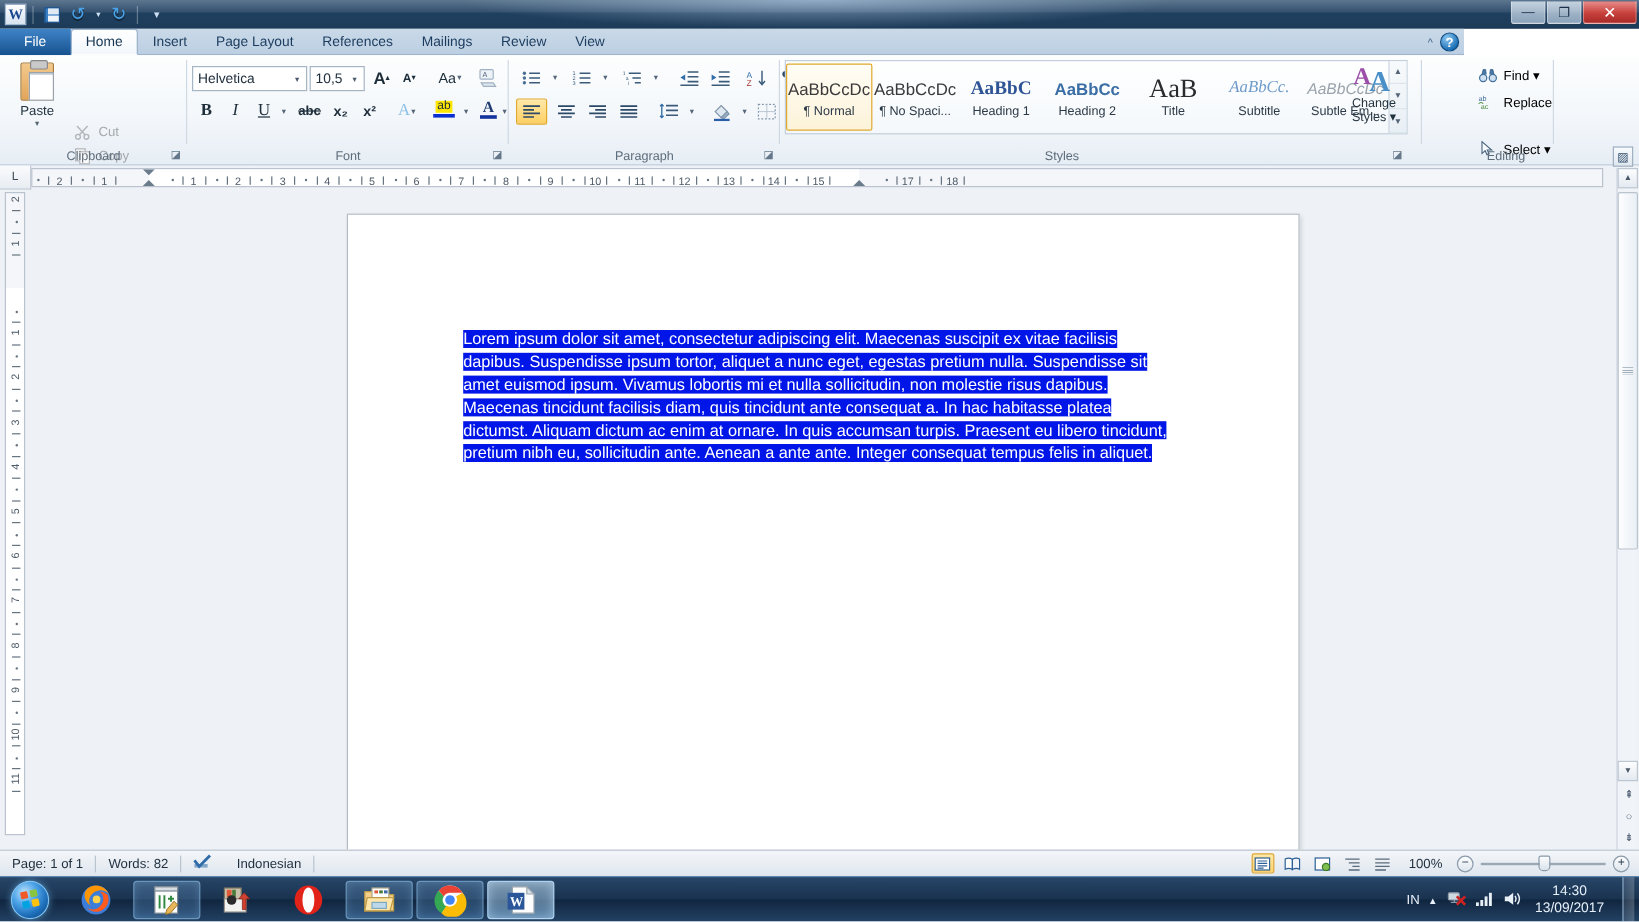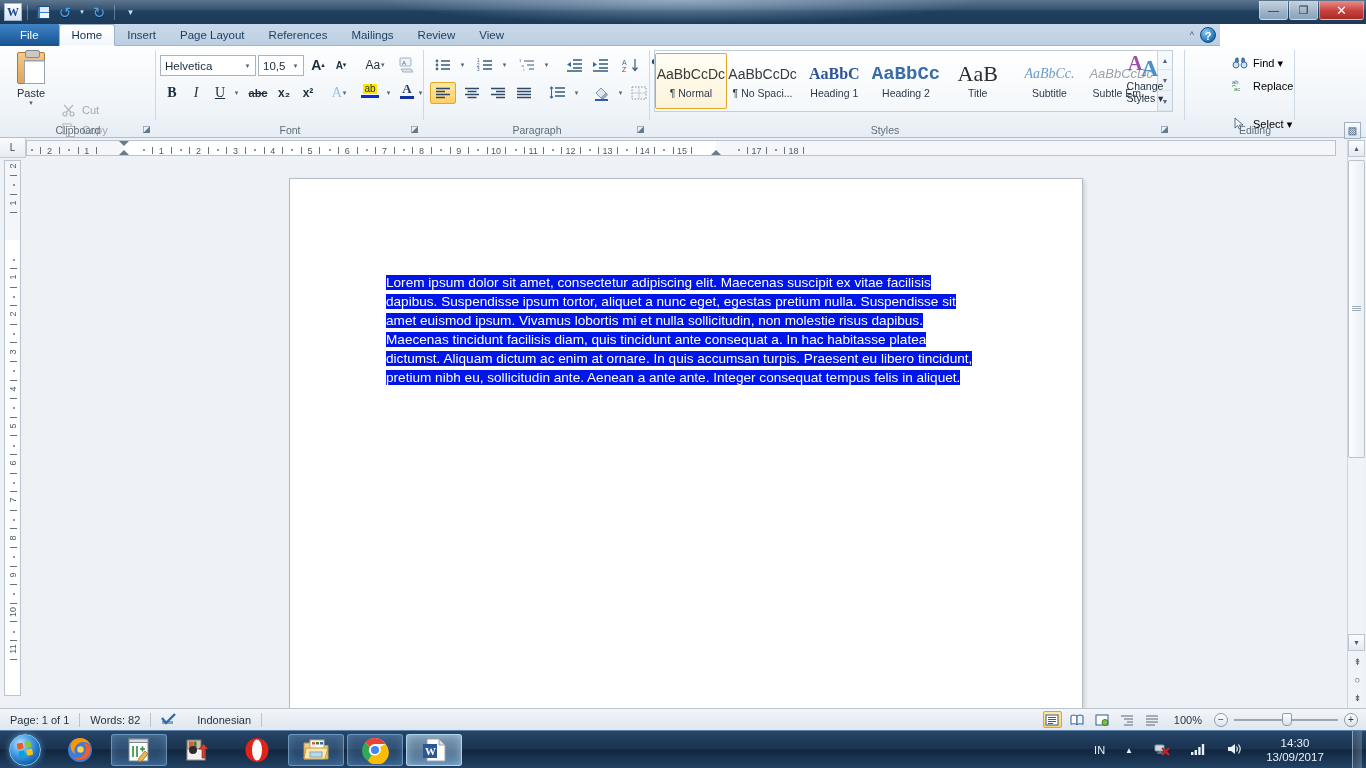--- a/index.html
+++ b/index.html
@@ -331,21 +331,21 @@
     border: 1px solid rgba(150,200,240,0.55);
     background: linear-gradient(to bottom, rgba(150,200,245,0.22), rgba(90,150,210,0.30));
     box-shadow: inset 0 0 8px rgba(160,215,255,0.22);
   }
   .taskbtn.active {
     border: 1px solid rgba(190,225,255,0.85);
     background: linear-gradient(to bottom, rgba(215,238,255,0.48), rgba(140,195,240,0.50));
     box-shadow: inset 0 0 9px rgba(200,235,255,0.55);
   }
   .tray {
-    position: absolute; right: 0; top: 0; height: 38px; display: flex; align-items: center; gap: 20px;
+    position: absolute; right: 0; top: 0; height: 38px; display: flex; align-items: center; gap: 7px;
     padding-right: 4px; color: #e8f1fa; font-size: 11px;
   }
   .trayclock { text-align: center; line-height: 14px; font-size: 11.5px; width: 66px; }
   .showdesktop {
     width: 10px; height: 38px; margin-left: 4px;
     background: linear-gradient(to right, rgba(255,255,255,0.10), rgba(255,255,255,0.22));
     border-left: 1px solid rgba(190,225,255,0.5);
   }
 </style>
 </head>
@@ -661,21 +661,21 @@
         </div>
         <div class="style-item">
           <div class="style-preview">AaBbCcDc</div>
           <div class="style-label">¶ No Spaci...</div>
         </div>
         <div class="style-item">
           <div class="style-preview" style="color:#2f5496;font-weight:bold;font-family:'Liberation Serif',serif;font-size:16px">AaBbC</div>
           <div class="style-label">Heading 1</div>
         </div>
         <div class="style-item">
-          <div class="style-preview" style="color:#3a6ea5;font-weight:bold;font-family:Liberation Mono, monospace;font-size:19px">AaBbCc</div>
+          <div class="style-preview" style="color:#3a6ea5;font-weight:bold;font-family:Liberation Sans, sans-serif;font-size:14px">AaBbCc</div>
           <div class="style-label">Heading 2</div>
         </div>
         <div class="style-item">
           <div class="style-preview" style="font-family:'Liberation Serif',serif;font-size:22px;color:#2b2b2b">AaB</div>
           <div class="style-label">Title</div>
         </div>
         <div class="style-item">
           <div class="style-preview" style="font-style:italic;color:#6e9bc9;font-family:'Liberation Serif',serif;font-size:14px">AaBbCc.</div>
           <div class="style-label">Subtitle</div>
         </div>

